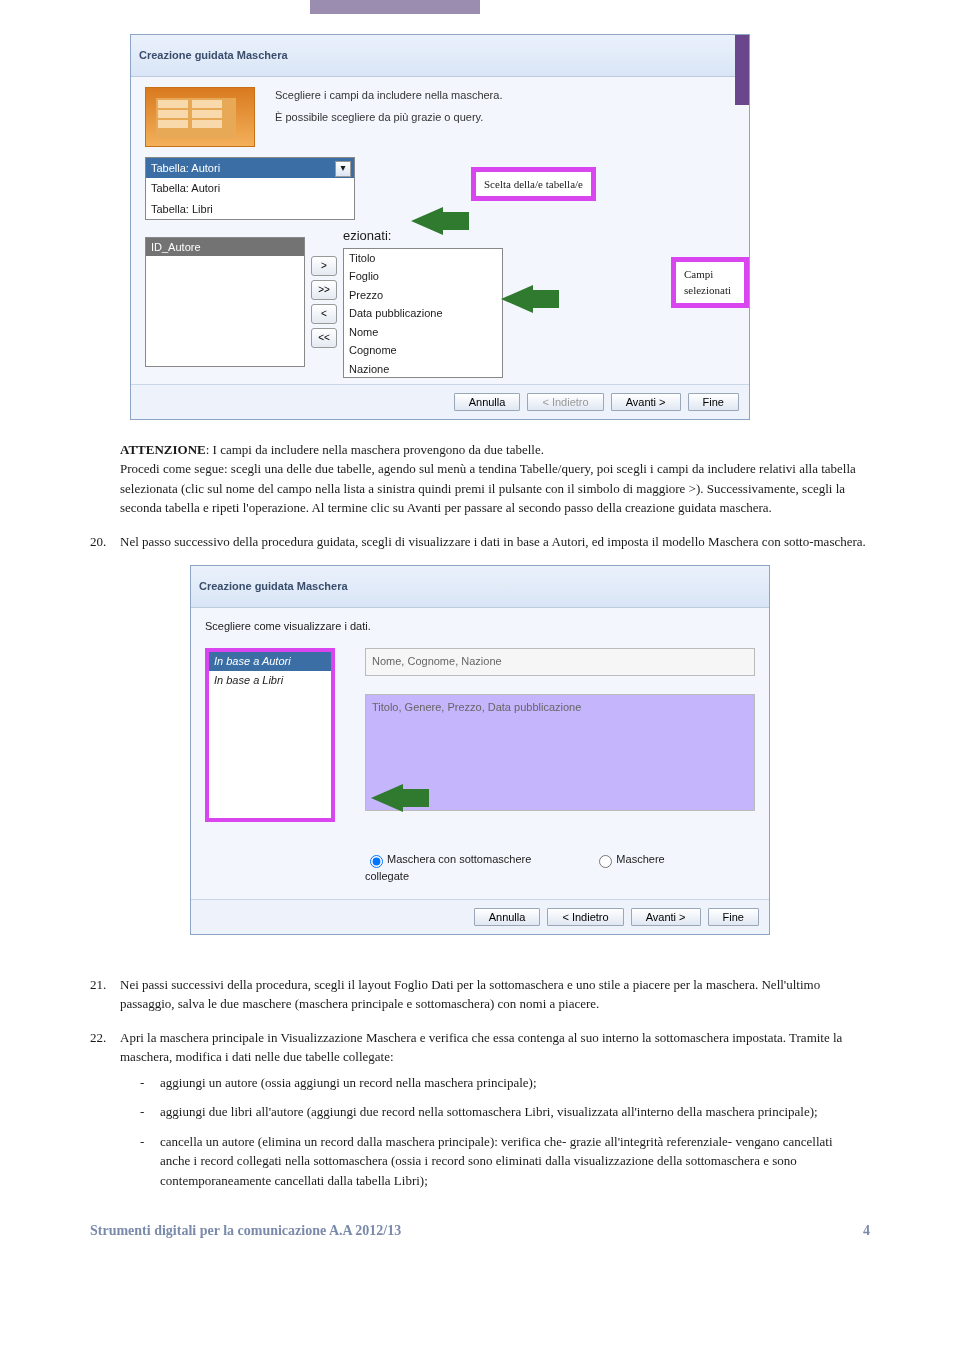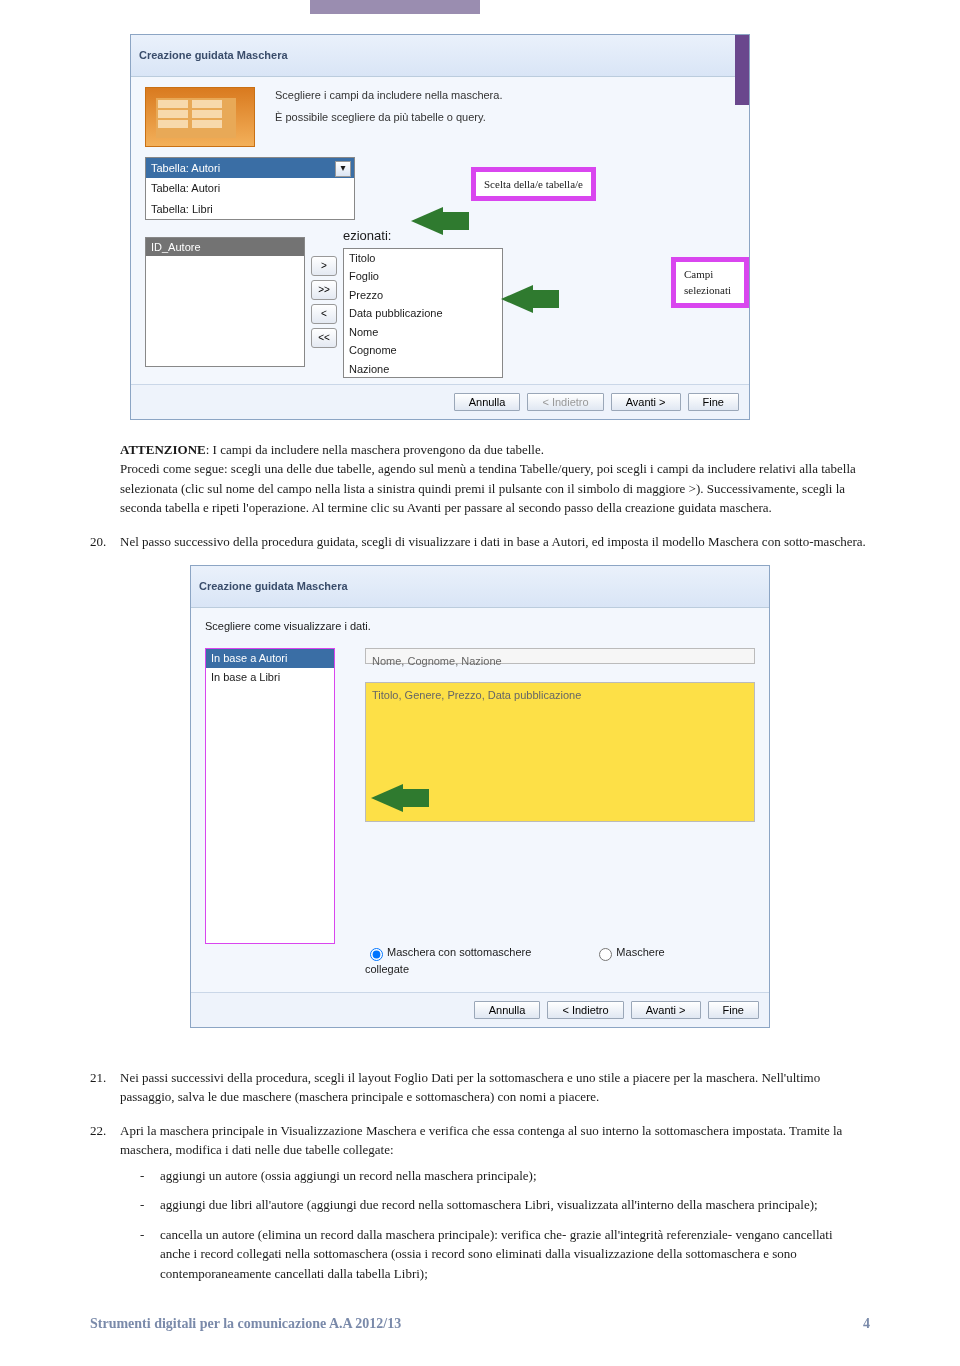--- a/index.html
+++ b/index.html
@@ -103,28 +103,29 @@
     font-family: Tahoma, Arial, sans-serif; font-size:11px;
     padding:2px 14px; margin-left:4px;
     border:1px solid #9aa7b8; background:linear-gradient(#fff,#e0e7f2);
     border-radius:1px; cursor:pointer;
   }
   .wiz-footer button.disabled { color:#999; }
 
   
   .wiz2-body { padding:14px; min-height:260px; position:relative; }
   .wiz2-list {
-    border:1px solid #d946ef; background:#fff; width:130px; height:296px;
+    border:4px solid #d946ef; background:#fff; width:130px; height:174px;
     float:left;
+    font-style:italic;
   }
   .wiz2-list .lirow { padding:1px 5px; font-size:11px; }
   .wiz2-list .li-sel { background:#3a6ea5; color:#fff; }
   .wiz2-right { margin-left:160px; }
-  .wiz2-ro { border:1px solid #bbb; background:#f6f6f6; height:16px; padding:4px 6px; color:#666; margin-bottom:18px; font-size:11px; }
-  .wiz2-big { border:1px solid #bbb; background:#fde047; height:140px; padding:4px 6px; color:#666; font-size:11px; }
+  .wiz2-ro { border:1px solid #bbb; background:#f6f6f6; height:28px; padding:4px 6px; color:#666; margin-bottom:18px; font-size:11px; }
+  .wiz2-big { border:1px solid #bbb; background:#c4b5fd; height:117px; padding:4px 6px; color:#666; font-size:11px; }
   .wiz2-radio { margin-top:40px; margin-left:160px; font-size:11px; clear:both; }
   .wiz2-radio label { margin-right:60px; }
   input[type=radio] { vertical-align:middle; margin-right:4px; }
 
   
   ol.main { margin:0; padding-left: 0; list-style:none; }
   ol.main > li { margin:0 0 14px 0; padding-left: 30px; position:relative; }
   ol.main > li > .num { position:absolute; left:0; top:0; }
   ul.dash { margin:6px 12px 0 0; padding-left: 28px; list-style:none; }
   ul.dash li { position:relative; margin-bottom:10px; padding-left:12px; }
@@ -151,21 +152,21 @@
   <div class="top-bar"></div>
 
   <div class="wizard" style="width:620px; margin-left:40px; position:relative;">
     <div class="wiz-right-accent"></div>
     <div class="wiz-title">Creazione guidata Maschera</div>
     <div class="wiz-body">
       <div class="wiz-hdr">
         <div class="wiz-illus"></div>
         <div class="wiz-desc">
           <p>Scegliere i campi da includere nella maschera.</p>
-          <p>È possibile scegliere da più tabelle o query.</p>
+          <p>È possibile scegliere da più grazie o query.</p>
         </div>
       </div>
 
 
       <div class="wiz-select" style="overflow:auto;">
         <div class="wiz-select-btn">▾</div>
         <div class="selrow sel-highlight">Tabella: Autori</div>
         <div class="selrow">Tabella: Autori</div>
         <div class="selrow">Tabella: Libri</div>
       </div>

